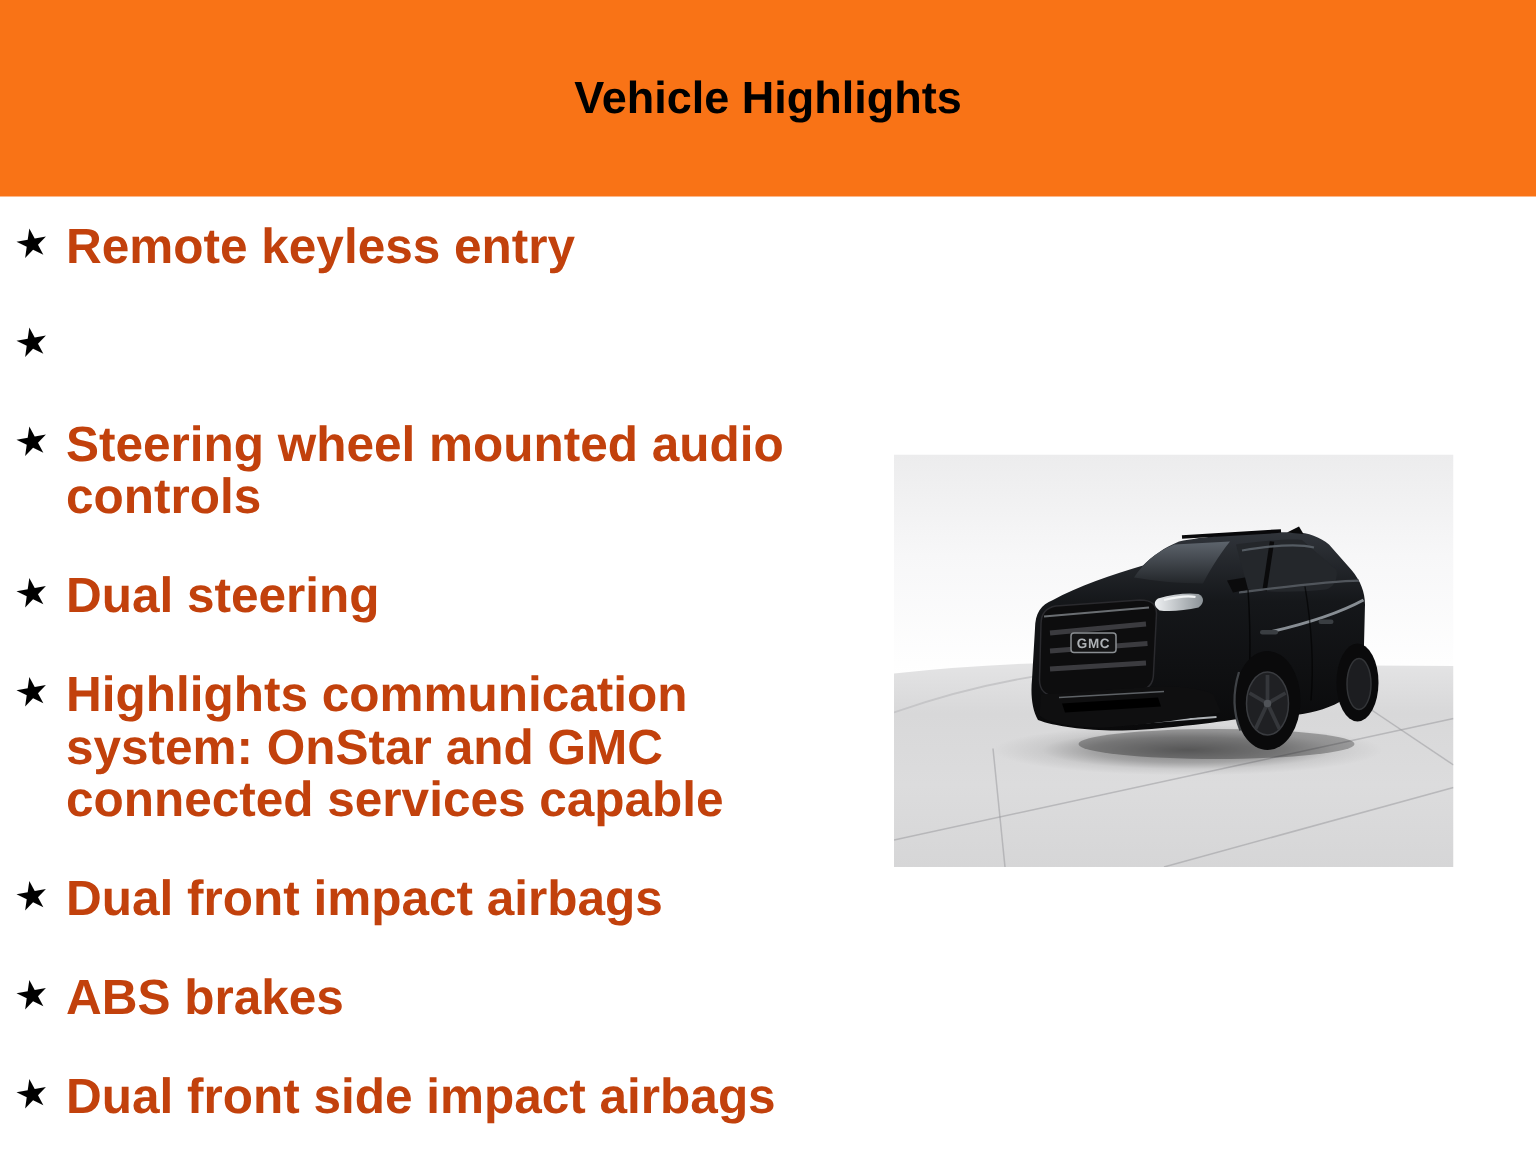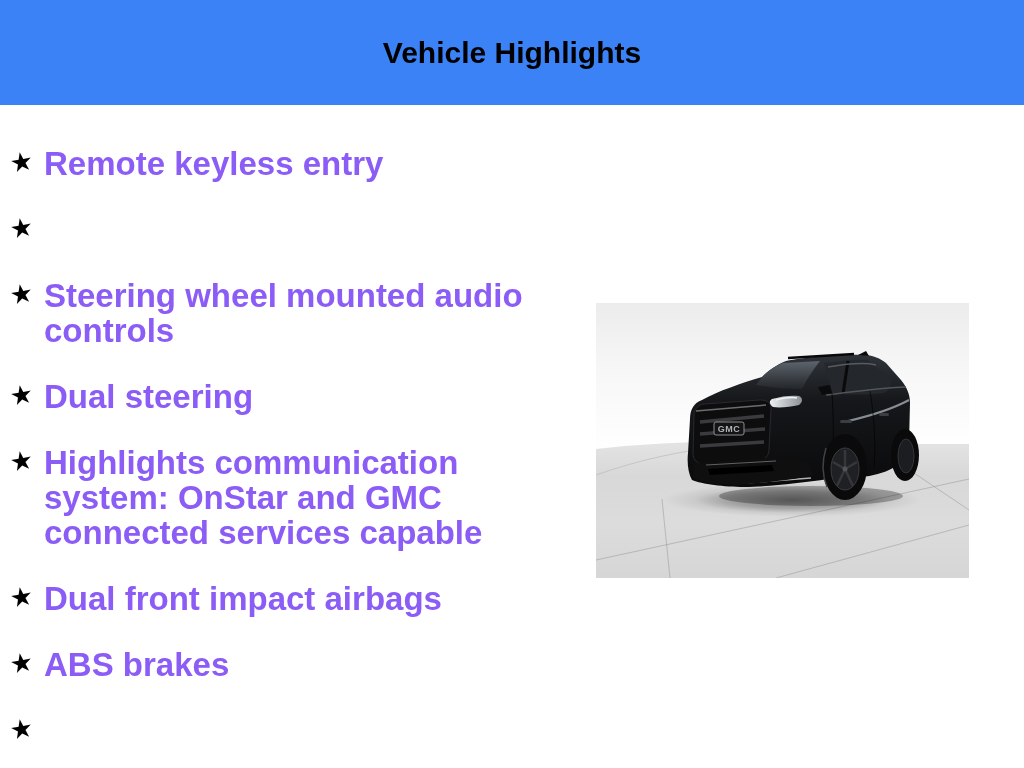--- a/index.html
+++ b/index.html
@@ -9,22 +9,22 @@
     position: relative;
     width: 1024px;
     height: 768px;
     background: #ffffff;
     overflow: hidden;
   }
   .header {
     position: absolute;
     left: 0; top: 0;
     width: 1024px;
-    height: 105px;
-    background: #3b82f6;
+    height: 131px;
+    background: #f97316;
     display: flex;
     align-items: center;
     justify-content: center;
     text-align: right;
   }
   .header .title {
     font-size: 30px;
     font-weight: bold;
     color: #000000;
     letter-spacing: 0px;
@@ -48,21 +48,21 @@
     color: #000000;
     transform: rotate(-10deg) translateY(-2px);
     transform-origin: 50% 50%;
     display: inline-block;
   }
   .itemtext {
     max-width: 540px;
     font-size: 33px;
     font-weight: bold;
     line-height: 35px;
-    color: #8b5cf6;
+    color: #c2410c;
   }
   .photo {
     position: absolute;
     left: 596px;
     top: 303px;
     width: 373px;
     height: 275px;
   }
   .photo svg { display: block; }
 </style>
@@ -105,20 +105,21 @@
       <div class="itemtext">Dual front impact airbags</div>
     </li>
 
     <li>
       <span class="star">★</span>
       <div class="itemtext">ABS brakes</div>
     </li>
 
     <li>
       <span class="star">★</span>
+      <div class="itemtext">Dual front side impact airbags</div>
     </li>
   </ul>
 
   <div class="photo">
     <svg width="373" height="275" viewBox="0 0 373 275" xmlns="http://www.w3.org/2000/svg">
       <defs>
         <linearGradient id="wallGrad" x1="0" y1="0" x2="0" y2="1">
           <stop offset="0" stop-color="#ececed"></stop>
           <stop offset="0.45" stop-color="#f7f7f8"></stop>
           <stop offset="1" stop-color="#ffffff"></stop>

